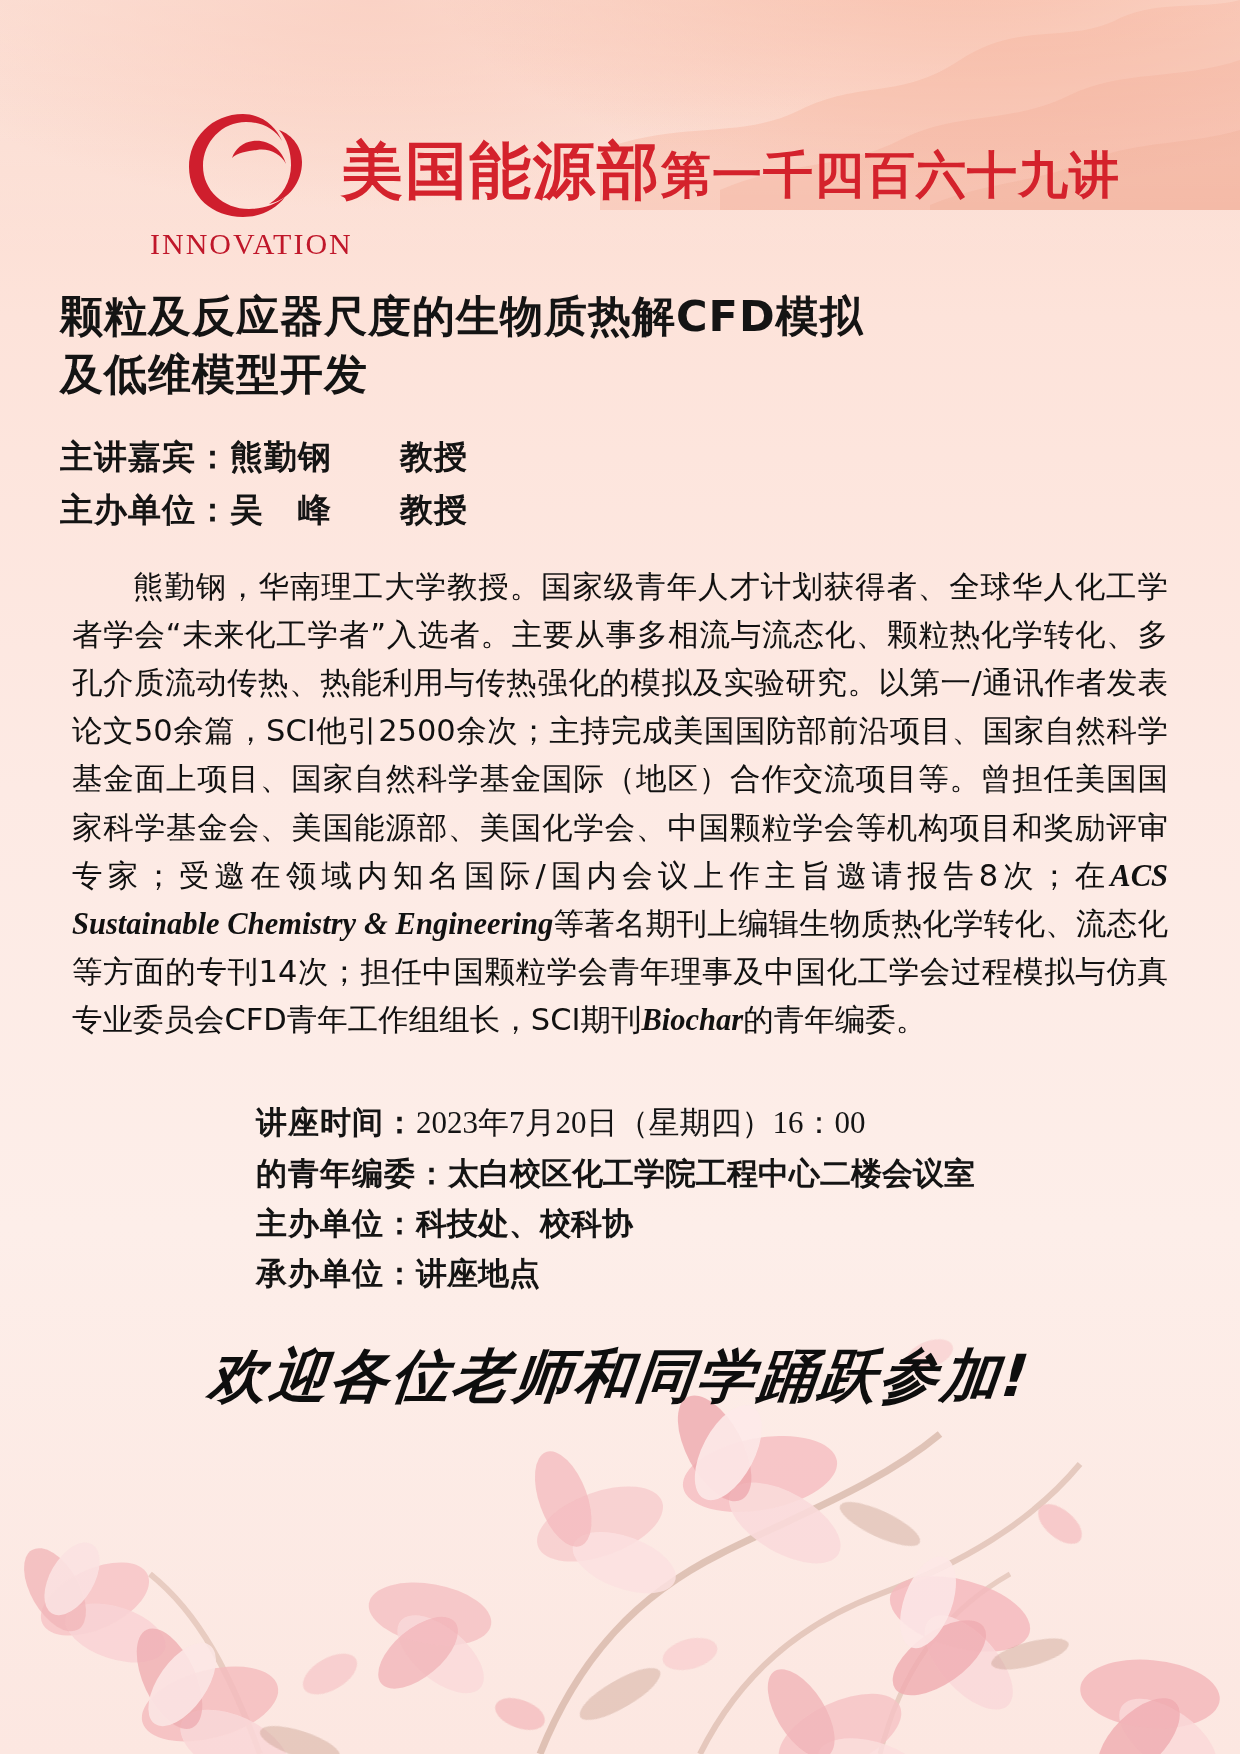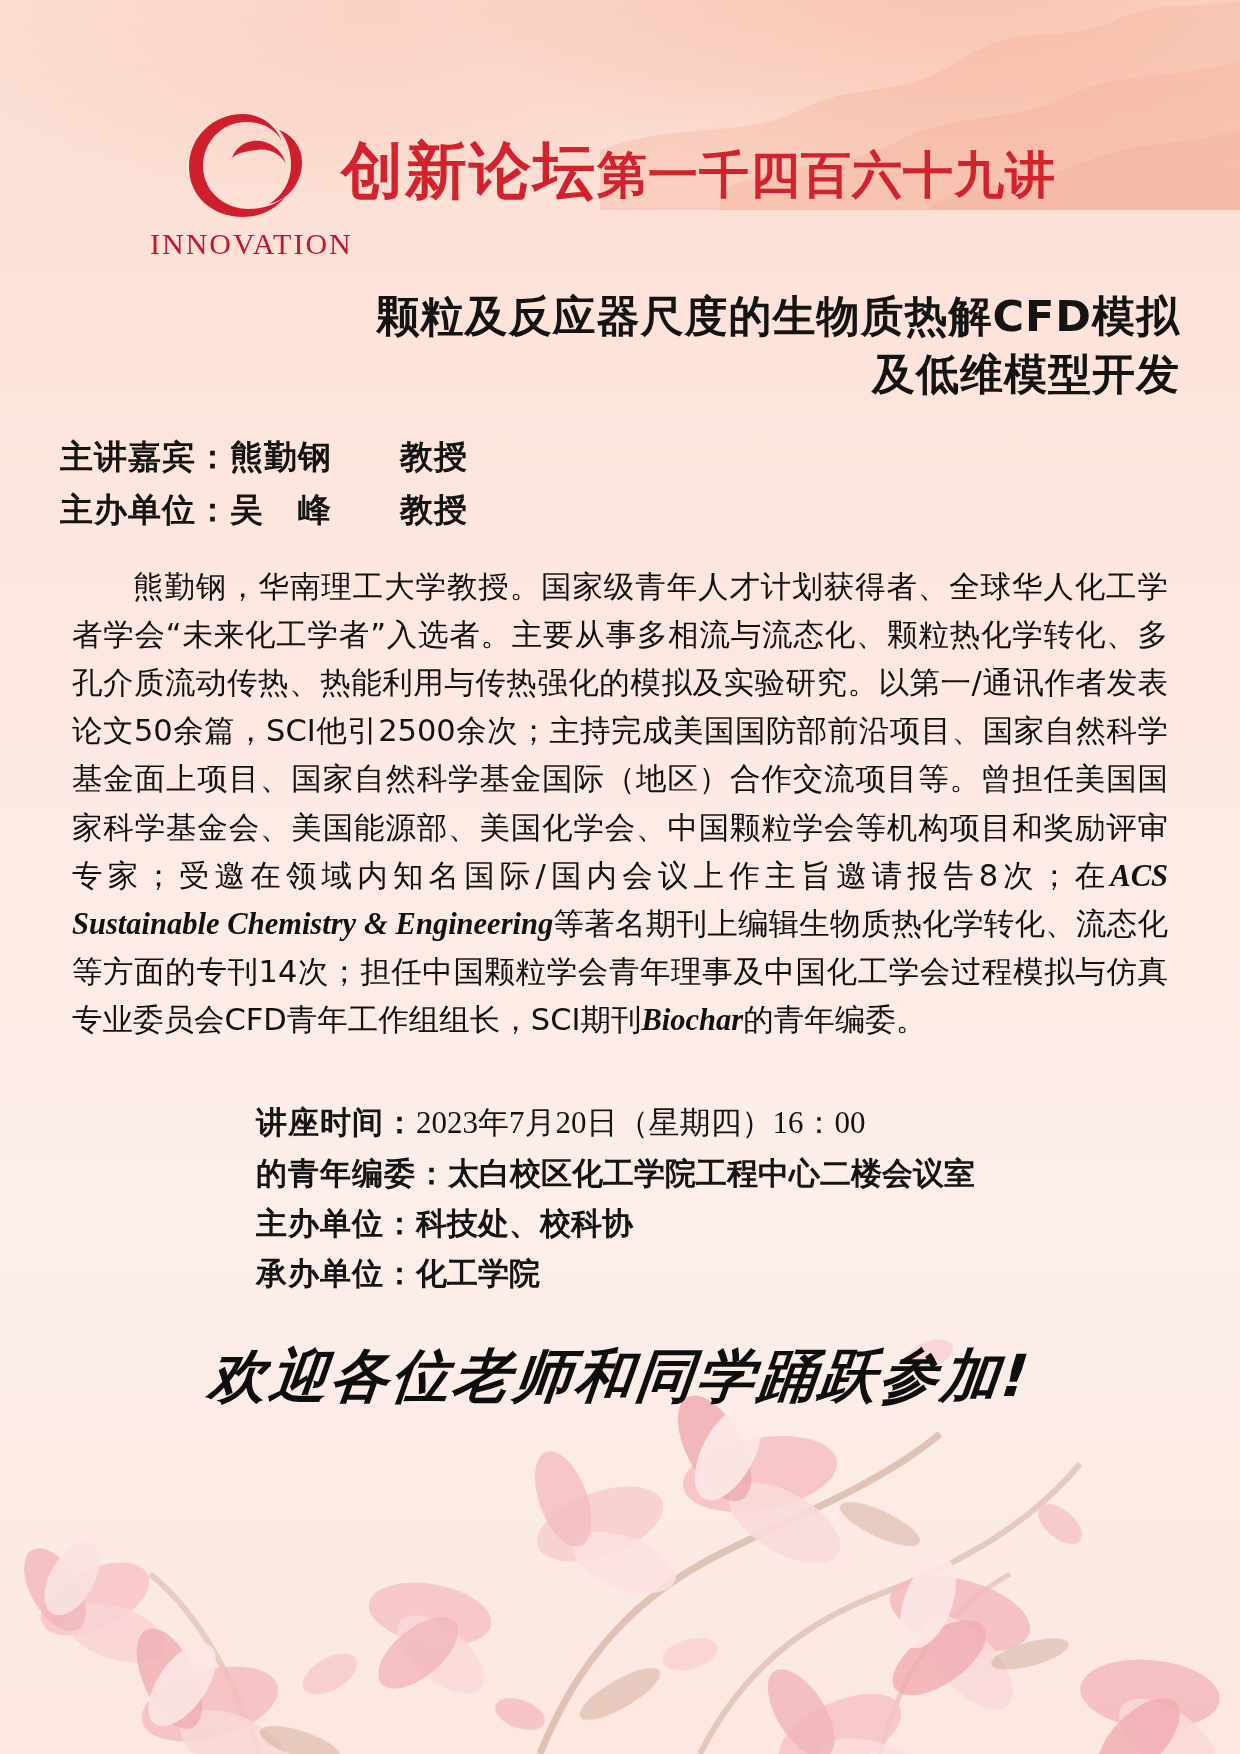--- a/index.html
+++ b/index.html
@@ -102,21 +102,21 @@
     font-size: 50px;
     font-weight: 700;
     color: #d4222c;
     letter-spacing: 1px;
     white-space: nowrap;
   }
 
   
   .lecture-title {
     margin-top: 26px;
-    text-align: right;
+    text-align: left;
     font-family: "DejaVu Sans", sans-serif;
     font-weight: 700;
     font-size: 43px;
     line-height: 1.35;
     color: #141414;
     letter-spacing: 1px;
   }
 
   
   .speakers {
@@ -199,21 +199,21 @@
           <svg viewBox="0 0 120 115" width="120" height="115">
             <path d="M60,6 C29,6 6,30 6,59 C6,88 29,109 60,109 C78,109 93,101 102,89 C92,97 79,101 66,101 C40,101 20,82 20,58 C20,34 39,14 63,14 C79,14 92,21 99,33 C93,18 78,6 60,6 Z" fill="#cf1e2d"></path>
             <path d="M63,28 C45,28 32,41 32,58 C32,75 45,88 63,88 C74,88 83,83 88,75 C82,80 74,82 66,82 C52,82 42,72 42,58 C42,45 53,35 66,35 C75,35 82,39 86,46 C82,35 74,28 63,28 Z" fill="#ffffff" opacity="0.0"></path>
             <path d="M96,22 C104,31 108,44 108,57 C108,74 99,88 86,96 C106,92 119,74 119,54 C119,40 110,27 96,22 Z" fill="#cf1e2d"></path>
             <path d="M74,42 C86,40 98,46 103,56 C99,41 85,31 70,33 C60,34 52,41 49,50 C54,45 65,43 74,42 Z" fill="#cf1e2d"></path>
           </svg>
         </div>
         <div class="logo-word">INNOVATION</div>
       </div>
       <div class="header-titles">
-        <div class="forum-title">创新论坛</div>
+        <div class="forum-title">美国能源部</div>
         <div class="forum-issue">第一千四百六十九讲</div>
       </div>
     </div>
 
     <div class="lecture-title">
       <div>颗粒及反应器尺度的生物质热解CFD模拟</div>
       <div>及低维模型开发</div>
     </div>
 
     <div class="speakers">
@@ -229,21 +229,21 @@
       <div class="row">
         <span class="label">讲座时间：</span><span class="value-serif">2023年7月20日（星期四）16：00</span>
       </div>
       <div class="row">
         <span class="label">的青年编委：</span><span>太白校区化工学院工程中心二楼会议室</span>
       </div>
       <div class="row">
         <span class="label">主办单位：</span><span>科技处、校科协</span>
       </div>
       <div class="row">
-        <span class="label">承办单位：</span><span>化工学院</span>
+        <span class="label">承办单位：</span><span>讲座地点</span>
       </div>
     </div>
 
     <div class="welcome">欢迎各位老师和同学踊跃参加!</div>
 
   </div>
 
   <svg class="florals" viewBox="0 0 1240 700" preserveAspectRatio="none">
     <g opacity="0.75">
 

